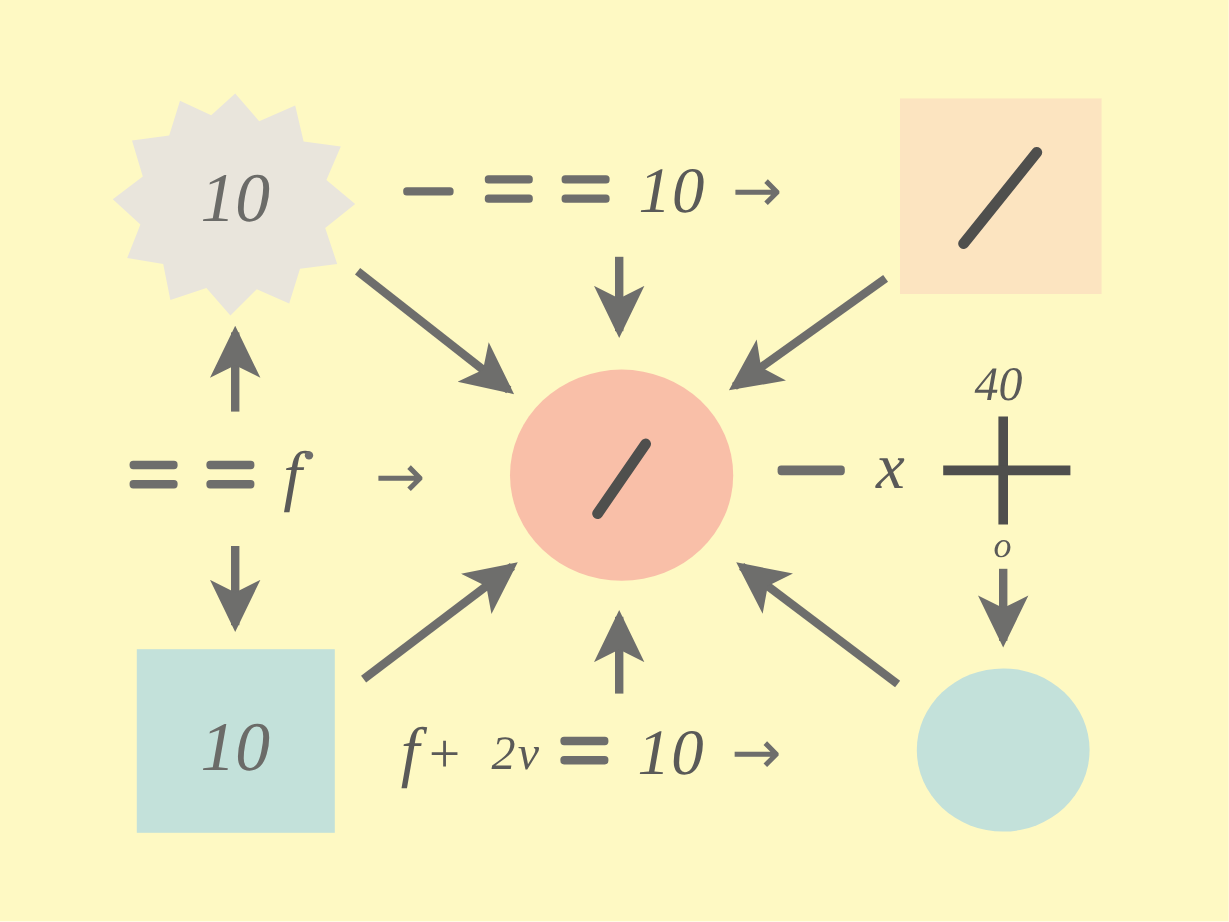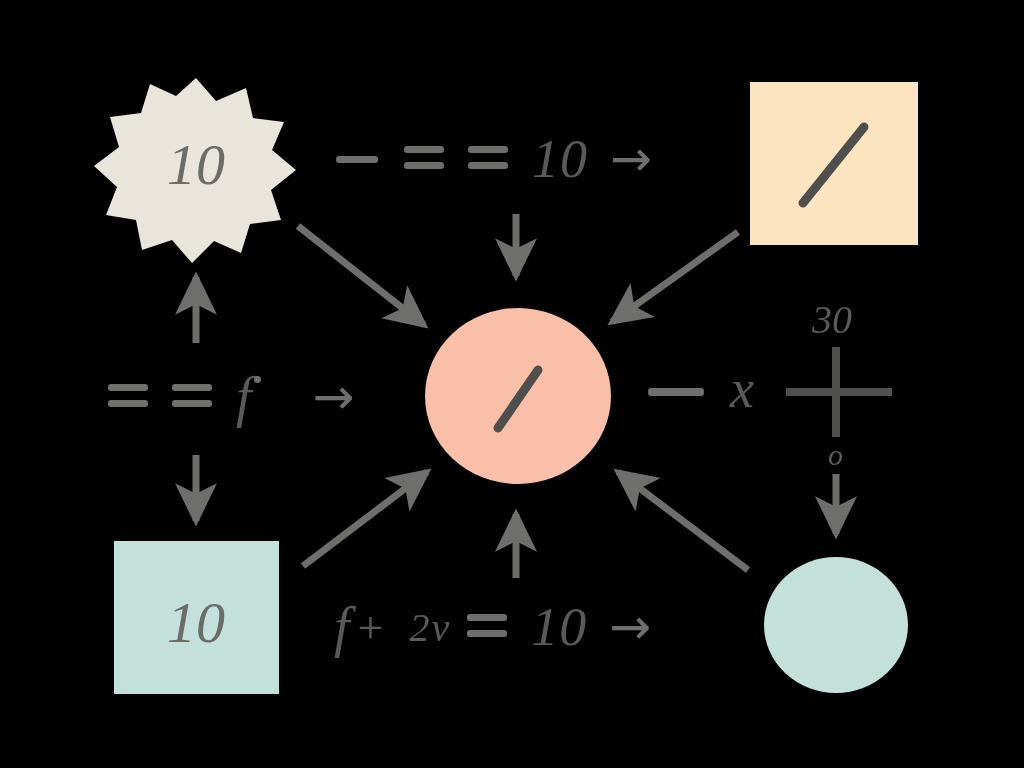--- a/index.html
+++ b/index.html
@@ -7,21 +7,21 @@
     padding: 0;
     background: #ffffff;
   }
   body {
     font-family: "Liberation Serif", serif;
   }
   #canvas {
     position: relative;
     width: 1024px;
     height: 768px;
-    background: #000000;
+    background: #fef9c3;
     overflow: hidden;
   }
   #canvas svg.layer {
     position: absolute;
     left: 0;
     top: 0;
     width: 1024px;
     height: 768px;
     pointer-events: none;
   }
@@ -213,17 +213,17 @@
     <span class="smallvar">v</span>
     <span class="eqsign"></span>
     <span class="num">10</span>
     <span class="arrowglyph">→</span>
   </div>
 
   <div class="hdash" style="left:648px; top:388px; width:56px; height:8px;"></div>
 
   <div class="xvar" style="left:730px; top:358px; font-size:54px;">x</div>
 
-  <div class="plus-num" style="left:812px; top:296px; font-size:40px;">30</div>
+  <div class="plus-num" style="left:812px; top:296px; font-size:40px;">40</div>
 
   <div class="plus-num" style="left:828px; top:438px; font-size:30px;">o</div>
 
 </div>
 
 </body></html>

